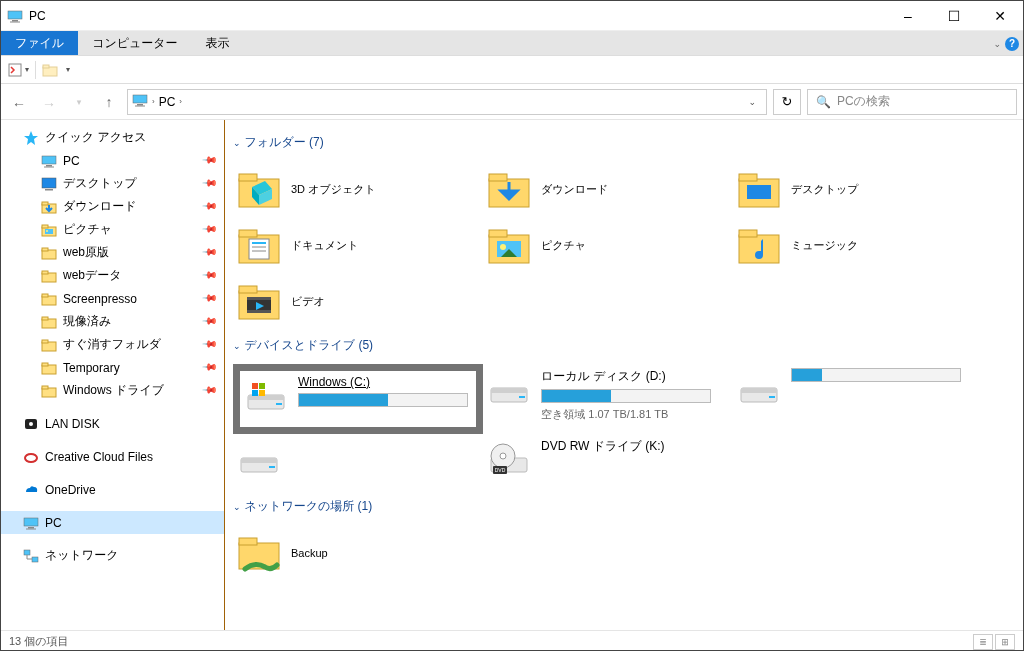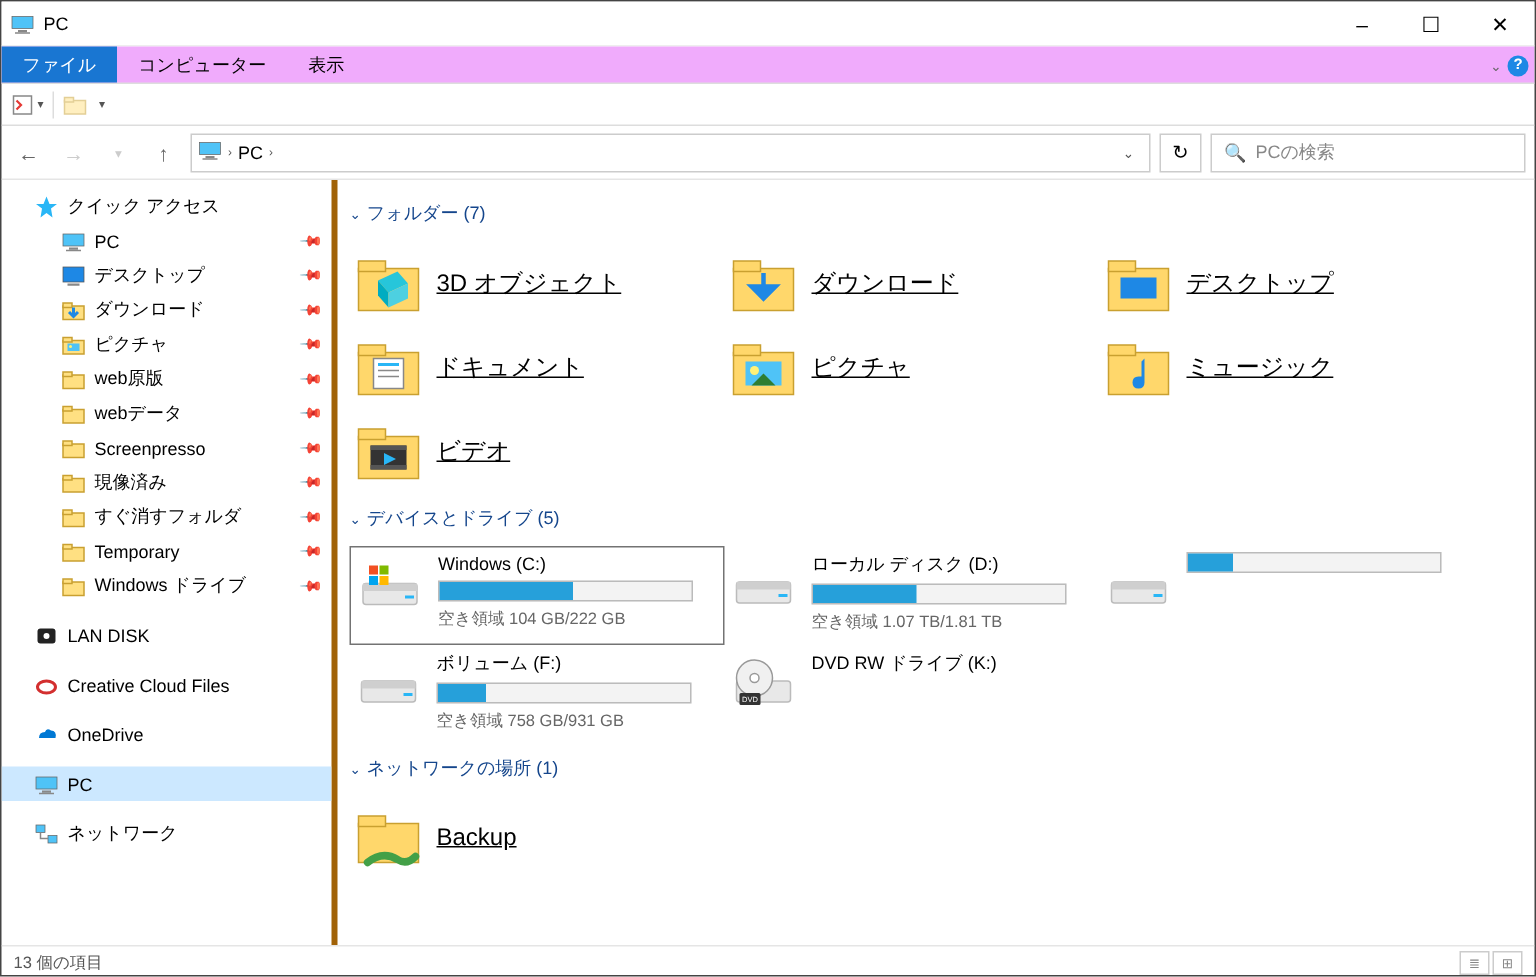--- a/index.html
+++ b/index.html
@@ -2,56 +2,56 @@
 <html><head>
 <meta charset="utf-8">
 <style>
 * { box-sizing: border-box; margin: 0; padding: 0; }
 body { font-family: "Meiryo UI", "Segoe UI", sans-serif; font-size: 12px; color: #000; background: #fff; width: 1024px; height: 651px; overflow: hidden; border: 1px solid #444; }
 .titlebar { height: 30px; display: flex; align-items: center; background: #fff; border-bottom: 1px solid #eee; }
 .titlebar .icon { width: 16px; height: 16px; margin: 0 6px; }
 .titlebar .title { flex: 1; font-size: 12px; }
 .winbtns { display: flex; }
 .winbtn { width: 46px; height: 30px; display: flex; align-items: center; justify-content: center; font-size: 14px; color: #000; }
-.menubar { height: 25px; display: flex; align-items: stretch; background: #f0abfc; border-bottom: 1px solid #ddd; position: relative; }
+.menubar { height: 25px; display: flex; align-items: stretch; background: #e5e5e5; border-bottom: 1px solid #ddd; position: relative; }
 .menu-item { padding: 0 14px; font-size: 12px; display: flex; align-items: center; }
 .menu-item.file { background: #1976d2; color: #fff; }
 .menu-help { position: absolute; right: 4px; top: 0; height: 25px; display: flex; align-items: center; gap: 4px; }
 .help-chevron { font-size: 9px; color: #666; }
 .help-icon { width: 14px; height: 14px; border-radius: 50%; background: #1e88e5; color: #fff; font-size: 10px; font-weight: bold; display: flex; align-items: center; justify-content: center; }
 .qat { height: 28px; border-bottom: 1px solid #ddd; display: flex; align-items: center; padding: 0 6px; gap: 4px; }
 .qat-icon { width: 16px; height: 16px; display: inline-block; }
 .qat-drop { font-size: 8px; color: #555; margin-left: -2px; }
 .navbar { height: 36px; display: flex; align-items: center; padding: 4px 6px; gap: 6px; border-bottom: 1px solid #e5e5e5; }
 .navbtn { width: 24px; height: 24px; display: flex; align-items: center; justify-content: center; color: #666; font-size: 14px; }
 .navbtn.disabled { color: #ccc; }
 .addressbar { flex: 1; height: 26px; border: 1px solid #ccc; display: flex; align-items: center; padding: 0 4px; gap: 4px; }
 .addr-seg { display: flex; align-items: center; gap: 4px; font-size: 12px; }
 .addr-chev { font-size: 8px; color: #555; }
 .addr-spacer { flex: 1; }
 .addr-dd { font-size: 9px; color: #555; padding: 0 6px; }
 .refreshbtn { width: 28px; height: 26px; border: 1px solid #ccc; display: flex; align-items: center; justify-content: center; font-size: 13px; }
 .searchbox { width: 210px; height: 26px; border: 1px solid #ccc; display: flex; align-items: center; padding: 0 8px; color: #888; font-size: 12px; gap: 6px; }
 .body { display: flex; height: calc(651px - 30px - 25px - 28px - 36px - 22px); }
-.sidebar { width: 224px; border-right: 4px solid #a16207; overflow: hidden; padding-top: 6px; }
+.sidebar { width: 224px; border-right: 1px solid #a16207; overflow: hidden; padding-top: 6px; }
 .side-item { height: 23px; display: flex; align-items: center; padding-left: 22px; gap: 6px; font-size: 12px; position: relative; }
 .side-item.sub { padding-left: 40px; }
 .side-item.active { background: #cce8ff; }
 .side-icon { width: 16px; height: 16px; flex: none; }
 .side-pin { position: absolute; right: 8px; color: #aaa; font-size: 10px; transform: rotate(45deg); }
 .side-spacer { height: 10px; }
 .content { flex: 1; overflow: auto; padding: 6px 8px; }
 .group-header { color: #15468c; font-size: 12px; margin: 8px 0 10px 0; display: flex; align-items: center; gap: 4px; }
 .group-chev { font-size: 9px; }
 .items-grid { display: flex; flex-wrap: wrap; }
 .folder-item { width: 250px; height: 56px; display: flex; align-items: center; gap: 10px; padding: 2px 4px; }
 .folder-icon { width: 44px; height: 44px; flex: none; }
-.folder-label { font-size: 16px; text-decoration: underline; }
+.folder-label { font-size: 11px; }
 .drive-item { width: 250px; padding: 4px 4px 8px 4px; display: flex; gap: 10px; }
-.drive-item.highlight { border: 1px solid #737373; }
+.drive-item.highlight { border: 7px solid #737373; text-decoration: underline; }
 .drive-icon { width: 44px; height: 44px; flex: none; }
 .drive-info { flex: 1; display: flex; flex-direction: column; gap: 4px; }
 .drive-name { font-size: 12px; }
 .drive-bar { width: 170px; height: 14px; border: 1px solid #bbb; background: #f3f3f3; }
 .drive-fill { height: 100%; background: #26a0da; }
 .drive-free { font-size: 11px; color: #666; }
 .net-item { width: 250px; height: 56px; display: flex; align-items: center; gap: 10px; padding: 2px 4px; }
 .statusbar { height: 22px; border-top: 1px solid #e5e5e5; display: flex; align-items: center; padding: 0 8px; font-size: 11px; color: #555; justify-content: space-between; }
 .view-icons { display: flex; gap: 2px; }
 .view-icon { width: 20px; height: 16px; border: 1px solid #ccc; display: flex; align-items: center; justify-content: center; font-size: 9px; color: #888; }
@@ -370,21 +370,20 @@
                 <rect x="7" y="0" width="6" height="6" fill="#7fba00"></rect>
                 <rect x="0" y="7" width="6" height="6" fill="#00a4ef"></rect>
                 <rect x="7" y="7" width="6" height="6" fill="#ffb900"></rect>
               </g>
             </svg></span>
           <div class="drive-info">
             <span class="drive-name">Windows (C:)</span>
             <div class="drive-bar">
               <div class="drive-fill" style="width:53%"></div>
             </div>
-            <span class="drive-free">空き領域 104 GB/222 GB</span>
           </div>
         </div>
         <div class="drive-item">
           <span class="drive-icon"><svg viewBox="0 0 44 44">
               <rect x="4" y="20" width="36" height="14" rx="2" fill="#e8e8e8" stroke="#bbb"></rect>
               <rect x="4" y="20" width="36" height="5" fill="#cfcfcf"></rect>
               <rect x="32" y="28" width="6" height="2" fill="#29b6f6"></rect>
             </svg></span>
           <div class="drive-info">
             <span class="drive-name">ローカル ディスク (D:)</span>
@@ -405,27 +404,20 @@
               <div class="drive-fill" style="width:18%"></div>
             </div>
           </div>
         </div>
         <div class="drive-item">
           <span class="drive-icon"><svg viewBox="0 0 44 44">
               <rect x="4" y="20" width="36" height="14" rx="2" fill="#e8e8e8" stroke="#bbb"></rect>
               <rect x="4" y="20" width="36" height="5" fill="#cfcfcf"></rect>
               <rect x="32" y="28" width="6" height="2" fill="#29b6f6"></rect>
             </svg></span>
-          <div class="drive-info">
-            <span class="drive-name">ボリューム (F:)</span>
-            <div class="drive-bar">
-              <div class="drive-fill" style="width:19%"></div>
-            </div>
-            <span class="drive-free">空き領域 758 GB/931 GB</span>
-          </div>
         </div>
         <div class="drive-item">
           <span class="drive-icon"><svg viewBox="0 0 44 44">
               <rect x="4" y="20" width="36" height="14" rx="2" fill="#e8e8e8" stroke="#bbb"></rect>
               <circle cx="16" cy="18" r="12" fill="#f0f0f0" stroke="#999"></circle>
               <circle cx="16" cy="18" r="3" fill="#fff" stroke="#999"></circle>
               <rect x="6" y="28" width="14" height="8" rx="1" fill="#333"></rect>
               <text x="13" y="34" font-size="5" fill="#fff" text-anchor="middle" font-family="sans-serif">DVD</text>
             </svg></span>
           <div class="drive-info">

